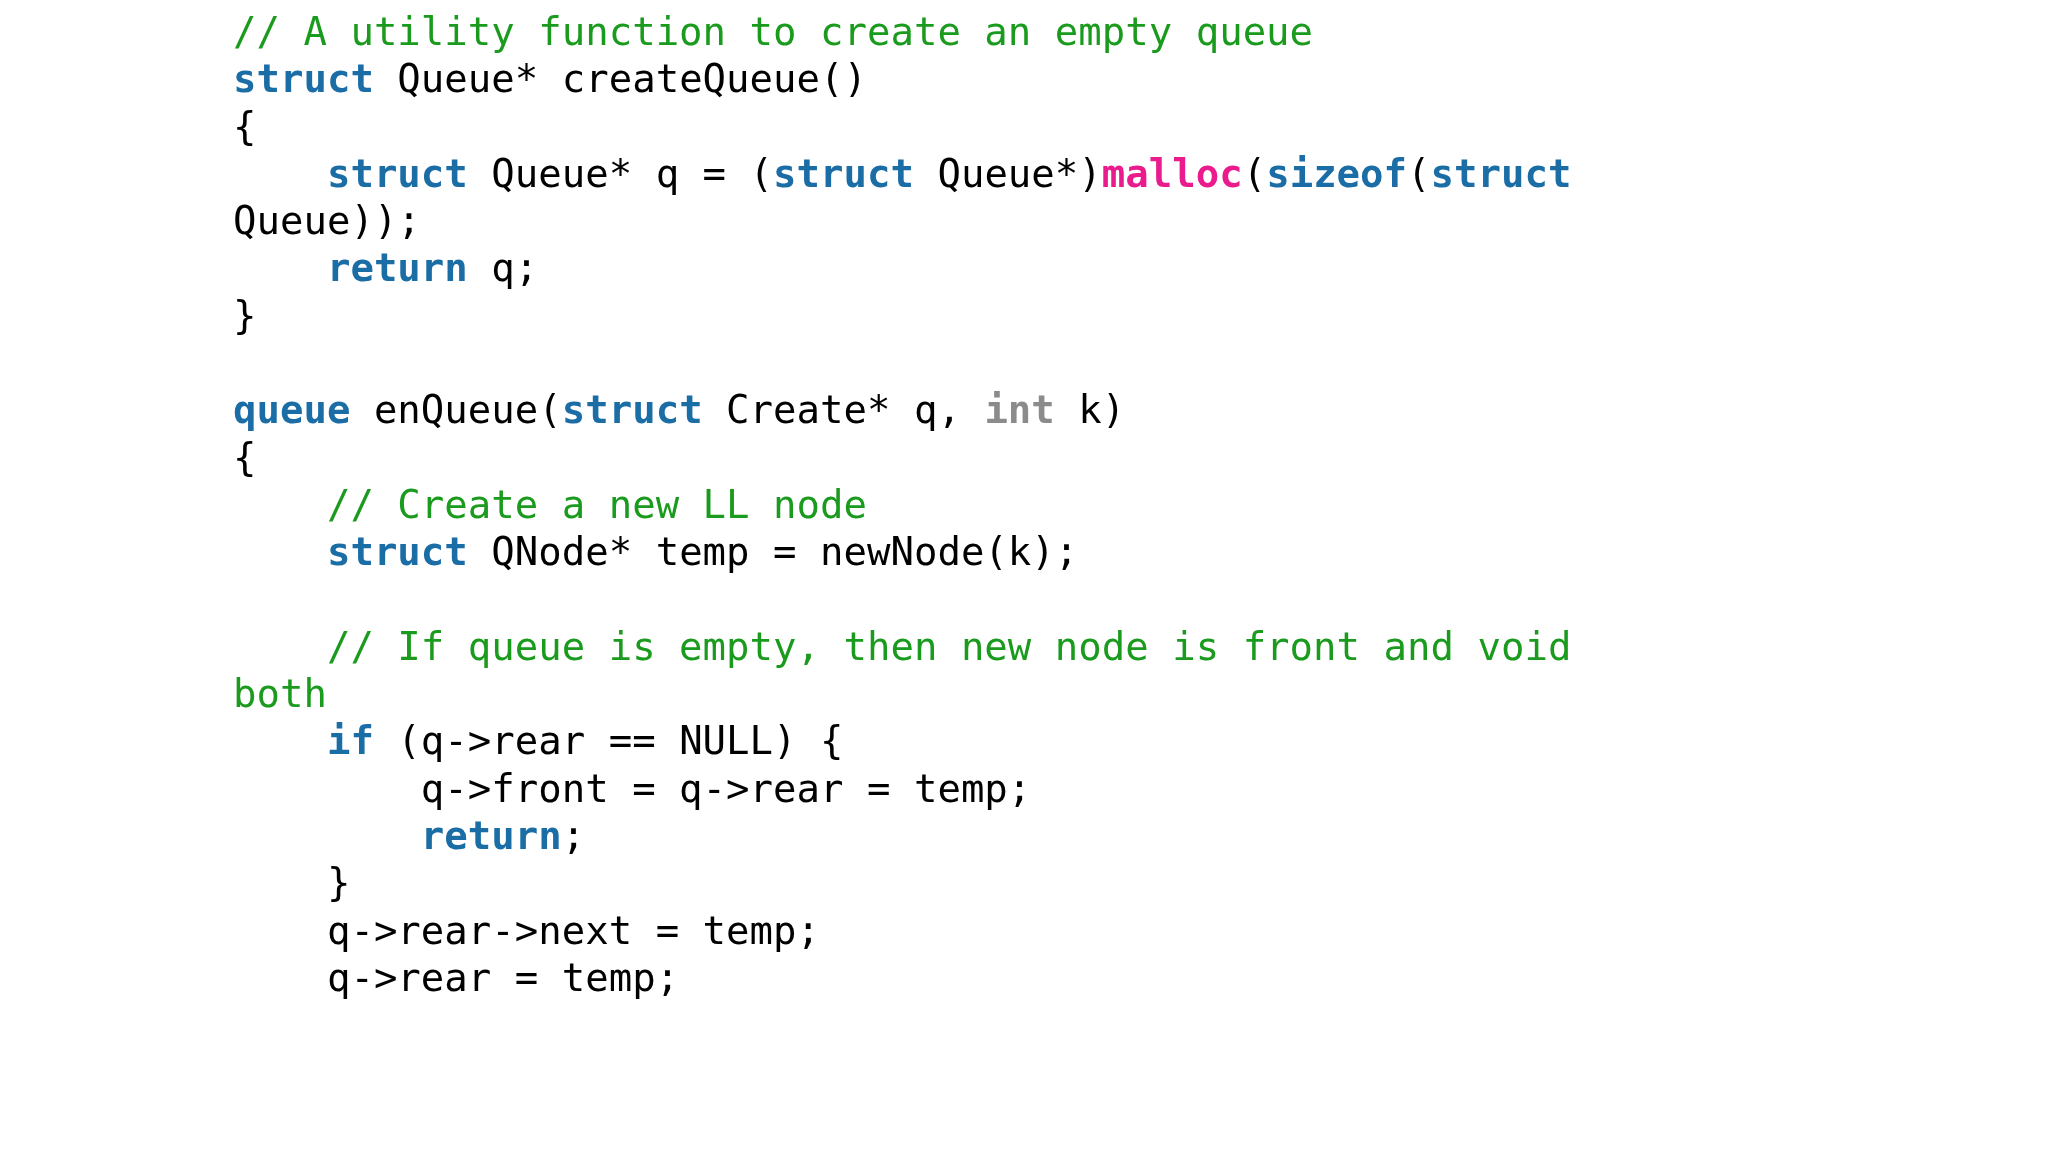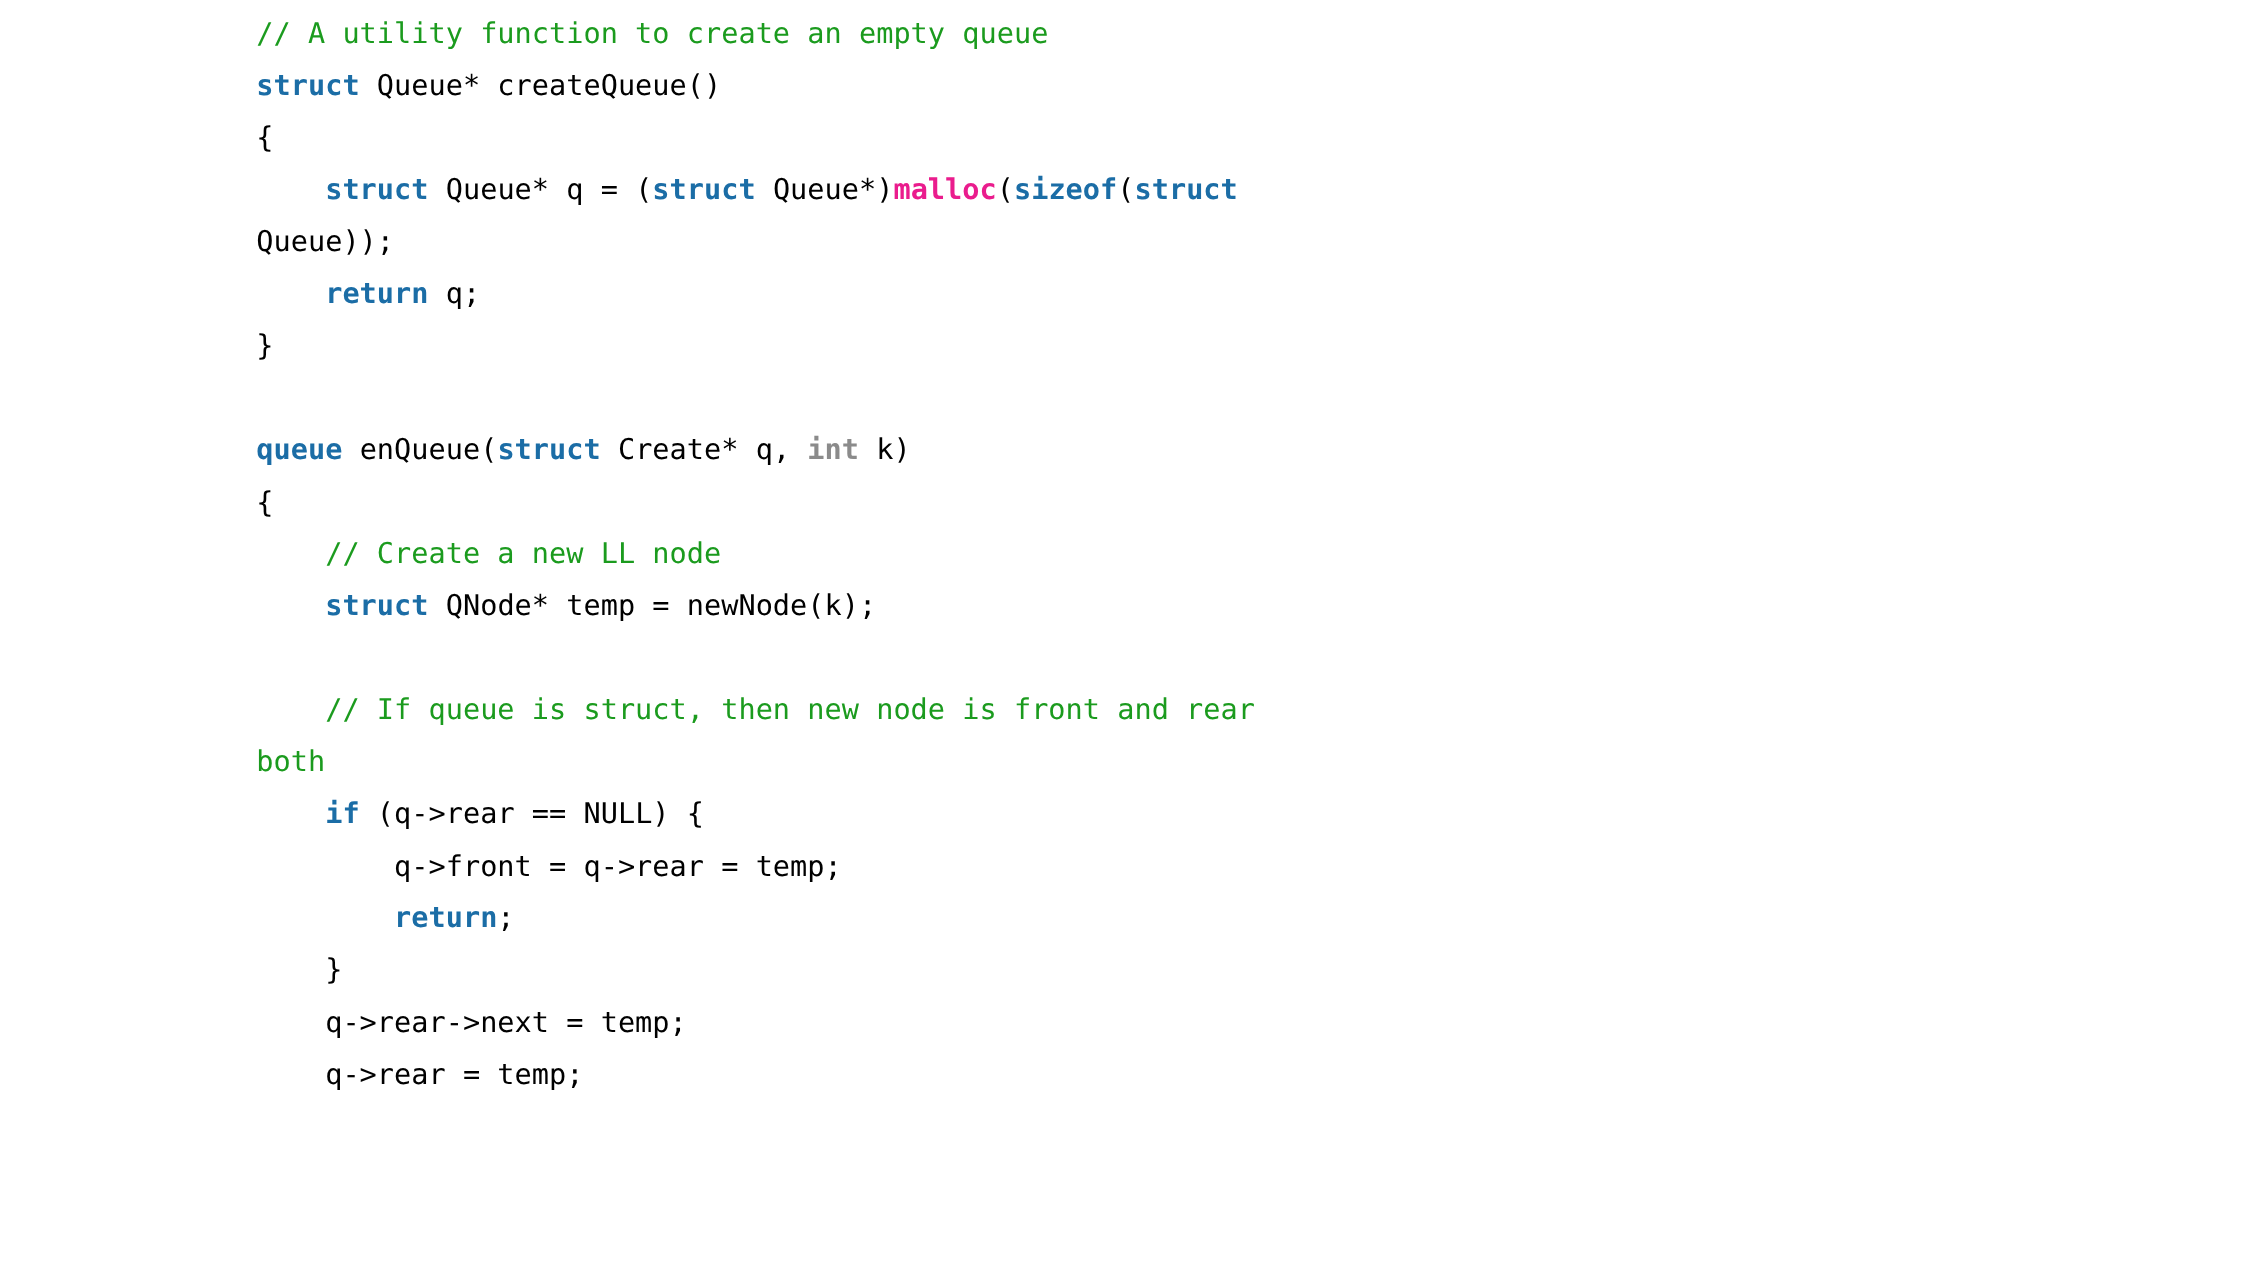--- a/index.html
+++ b/index.html
@@ -16,21 +16,21 @@
     width:2048px;
     height:1152px;
     background:var(--page-bg);
     overflow:hidden;
   }
   .code-block{
     position:absolute;
     left:233px;
     top:8px;
     font-family:"DejaVu Sans Mono","Liberation Mono",monospace;
-    font-size:26px;
+    font-size:39px;
     line-height:47.3px;
     color:var(--plain);
     font-weight:normal;
   }
   .line{
     white-space:pre;
     height:47.3px;
   }
   .tok-plain{color:var(--plain);}
   .tok-comment{color:var(--comment);}
@@ -48,21 +48,21 @@
     <div class="line"><span class="tok-plain">    </span><span class="tok-keyword">struct</span><span class="tok-plain"> Queue* q = (</span><span class="tok-keyword">struct</span><span class="tok-plain"> Queue*)</span><span class="tok-function">malloc</span><span class="tok-plain">(</span><span class="tok-keyword">sizeof</span><span class="tok-plain">(</span><span class="tok-keyword">struct</span></div>
     <div class="line"><span class="tok-plain">Queue));</span></div>
     <div class="line"><span class="tok-plain">    </span><span class="tok-keyword">return</span><span class="tok-plain"> q;</span></div>
     <div class="line"><span class="tok-plain">}</span></div>
     <div class="line">&nbsp;</div>
     <div class="line"><span class="tok-keyword">queue</span><span class="tok-plain"> enQueue(</span><span class="tok-keyword">struct</span><span class="tok-plain"> Create* q, </span><span class="tok-type_muted">int</span><span class="tok-plain"> k)</span></div>
     <div class="line"><span class="tok-plain">{</span></div>
     <div class="line"><span class="tok-plain">    </span><span class="tok-comment">// Create a new LL node</span></div>
     <div class="line"><span class="tok-plain">    </span><span class="tok-keyword">struct</span><span class="tok-plain"> QNode* temp = newNode(k);</span></div>
     <div class="line">&nbsp;</div>
-    <div class="line"><span class="tok-plain">    </span><span class="tok-comment">// If queue is struct, then new node is front and rear</span></div>
+    <div class="line"><span class="tok-plain">    </span><span class="tok-comment">// If queue is empty, then new node is front and void</span></div>
     <div class="line"><span class="tok-comment">both</span></div>
     <div class="line"><span class="tok-plain">    </span><span class="tok-keyword">if</span><span class="tok-plain"> (q-&gt;rear == NULL) {</span></div>
     <div class="line"><span class="tok-plain">        q-&gt;front = q-&gt;rear = temp;</span></div>
     <div class="line"><span class="tok-plain">        </span><span class="tok-keyword">return</span><span class="tok-plain">;</span></div>
     <div class="line"><span class="tok-plain">    }</span></div>
     <div class="line"><span class="tok-plain">    q-&gt;rear-&gt;next = temp;</span></div>
     <div class="line"><span class="tok-plain">    q-&gt;rear = temp;</span></div>
   </div>
 
 </body></html>

